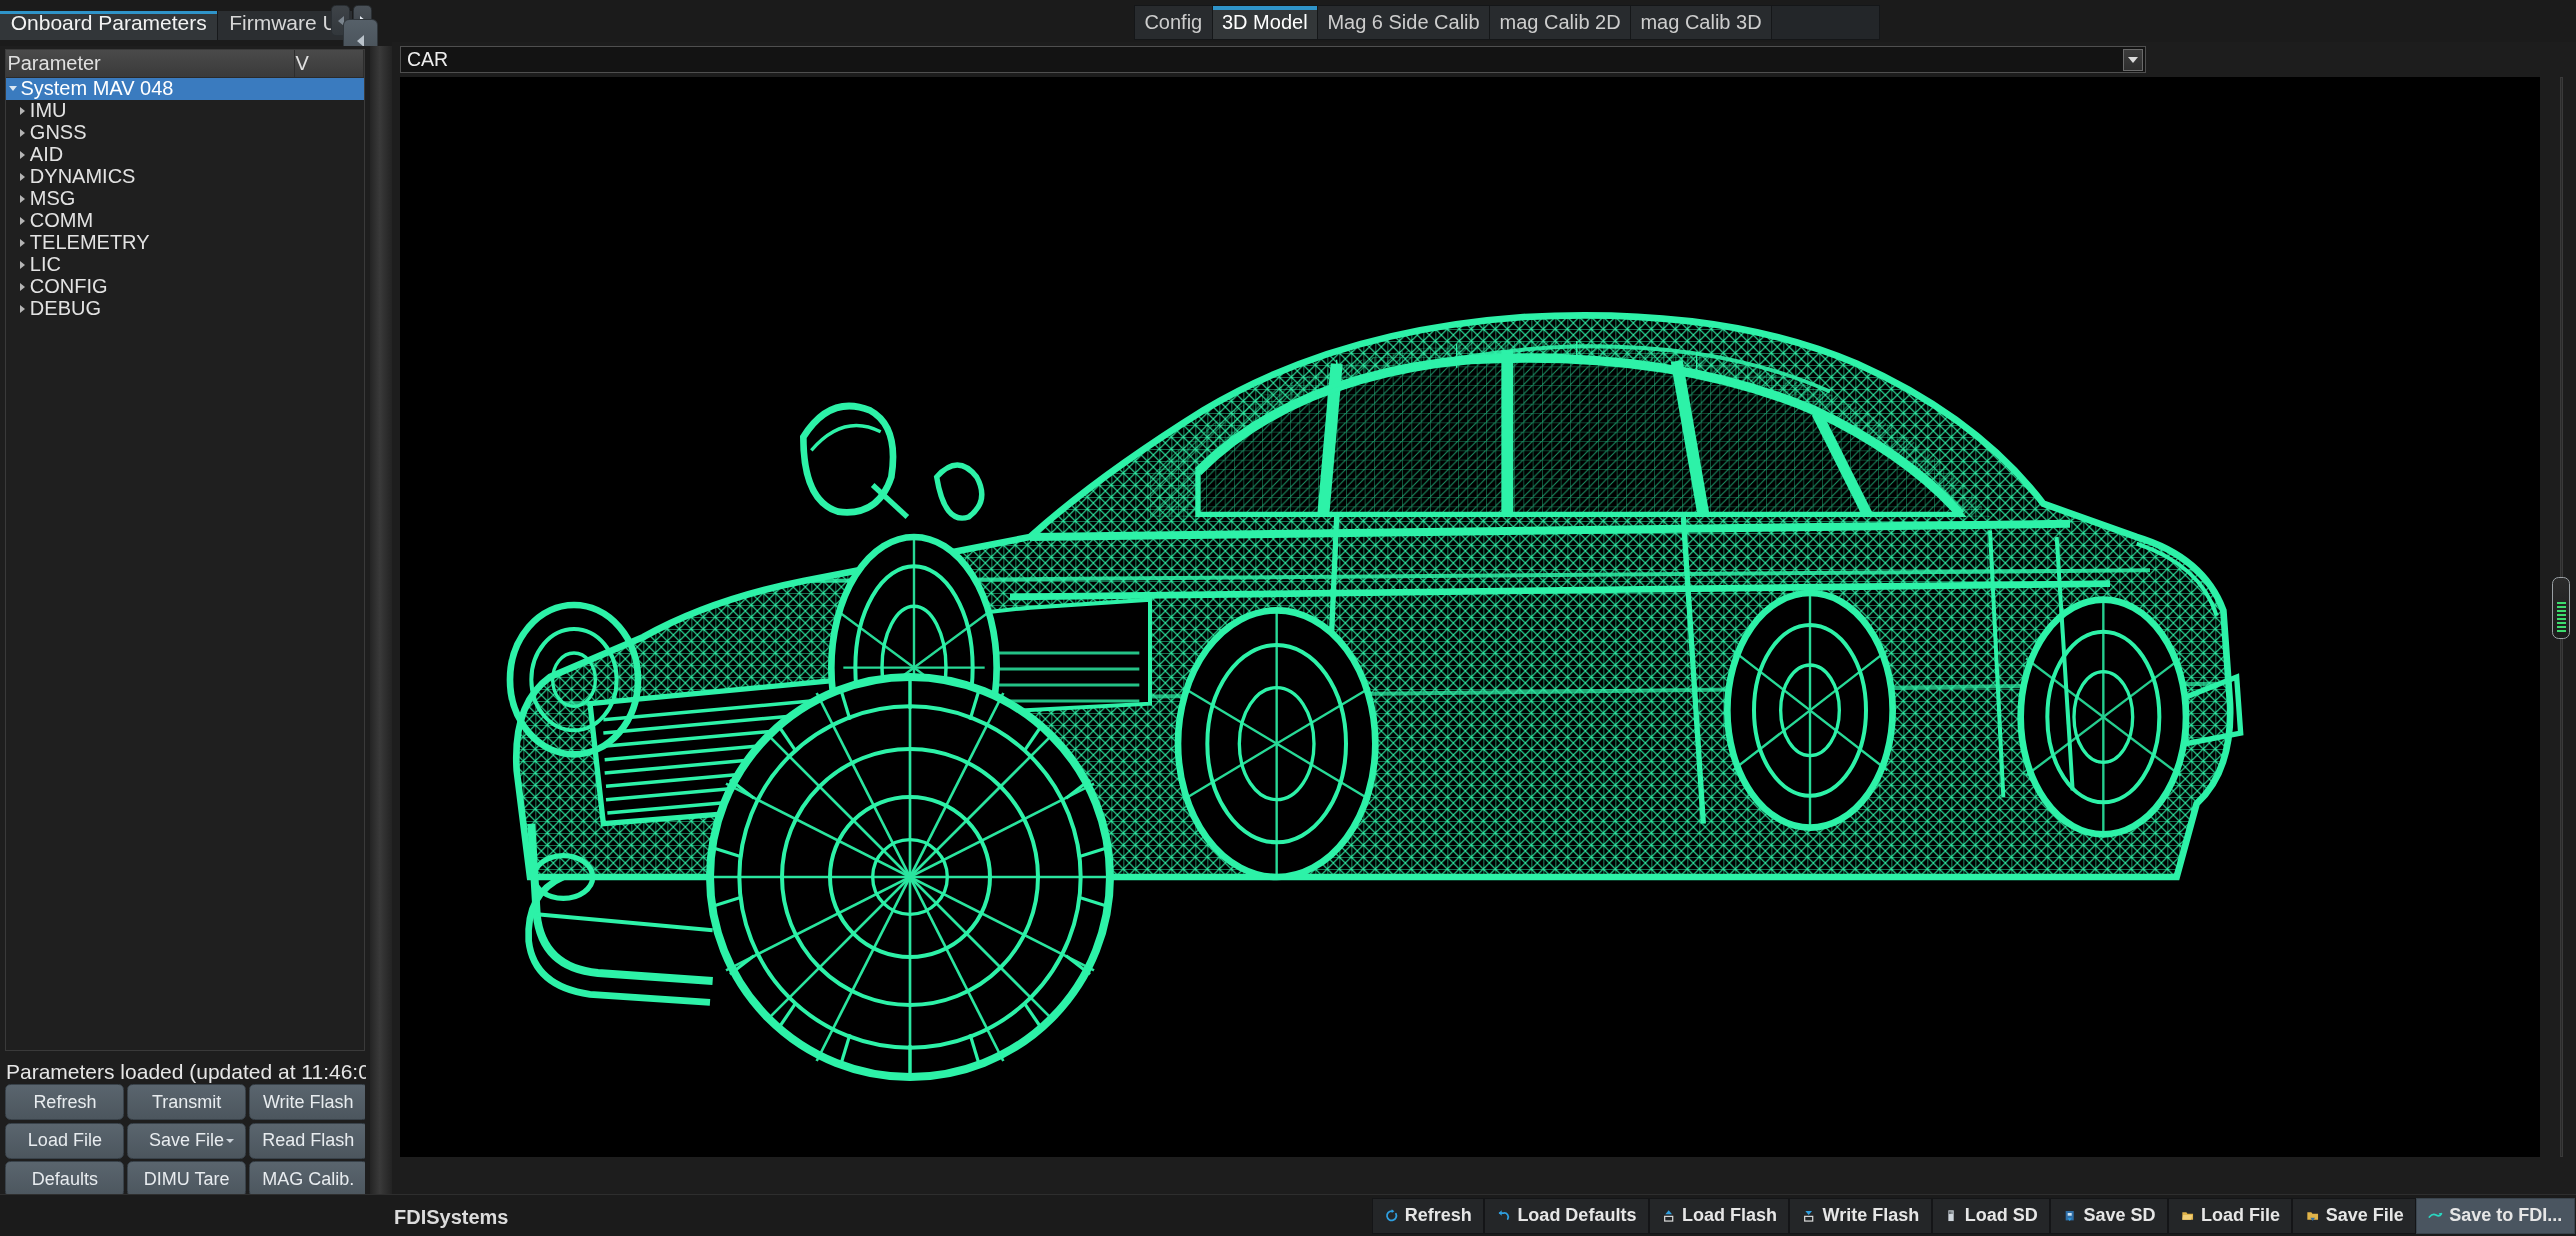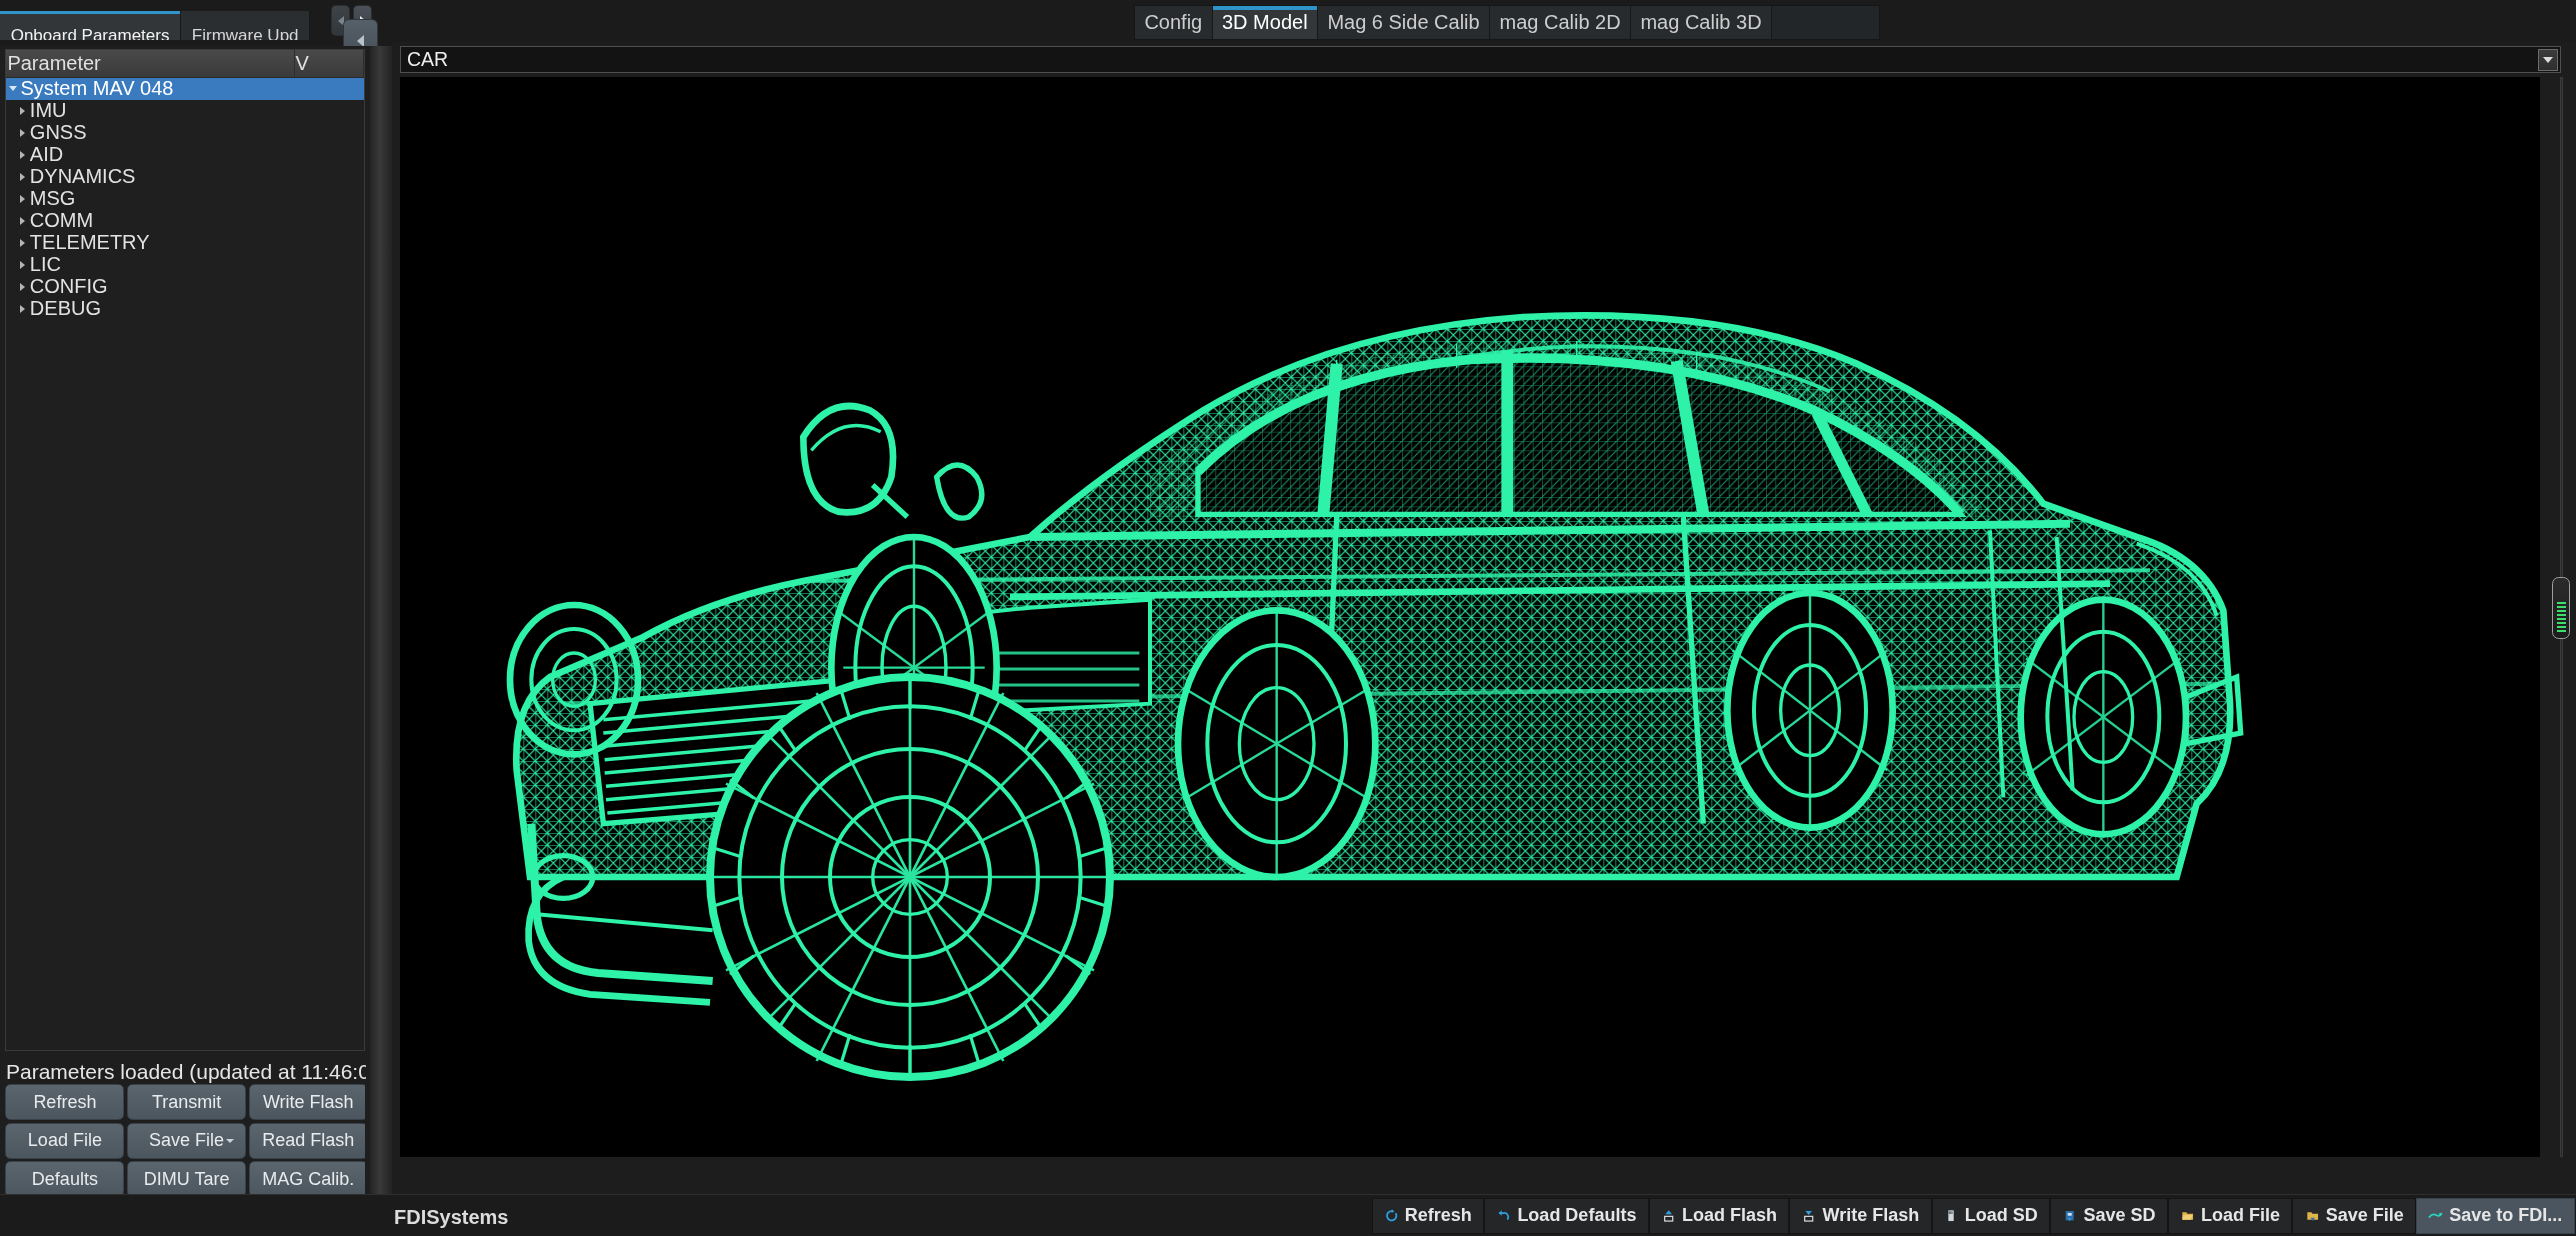--- a/index.html
+++ b/index.html
@@ -17,25 +17,25 @@
     background: #1b1b1b;
   }
 
   
   #left-tabbar {
     position: absolute; left: 0; top: 5.4px; height: 35px;
     display: flex; align-items: stretch;
   }
   .ltab {
     position: relative;
-    display: flex; align-items: flex-end; justify-content: center;
+    display: flex; align-items: flex-start; justify-content: center;
     padding: 0 10.7px;
     background: #2b2e31;
     color: #d6d6d6;
-    font-size: 17px;
+    font-size: 21px;
     border-right: 0.7px solid #17191b;
     white-space: nowrap;
   }
   .ltab.active { background: #323639; color: #f2f2f2; }
   .ltab.active::before {
     content: ""; position: absolute; left: 0; right: 0; top: 0; height: 3.4px;
     background: #2f94c9;
   }
   #ltab-clip {
     position: absolute; left: 0; top: 5.4px; width: 352px; height: 35px;
@@ -175,21 +175,21 @@
     position: absolute; left: 370px; top: 46px; width: 21.5px; height: 1148px;
     background: linear-gradient(90deg,#242424,#3a3a3a 45%,#333 60%,#232323);
   }
 
   
   #right-panel {
     position: absolute; left: 392px; top: 42px; width: 2184px; height: 1152px;
     background: #1d1d1d;
   }
   #model-select {
-    position: absolute; left: 8px; top: 4px; width: 2161px; height: 27px;
+    position: absolute; left: 8px; top: 4px; width: 1746px; height: 27px;
     background: #131313;
     border: 0.7px solid #4f4f4f;
     display: flex; align-items: center;
     color: #ededed; font-size: 19.5px;
     padding-left: 6px;
   }
   #model-select-arrow {
     position: absolute; right: 2px; top: 2px; width: 20px; height: 21.5px;
     background: linear-gradient(#3c3c3c,#2e2e2e);
     border: 0.7px solid #6a6a6a;

